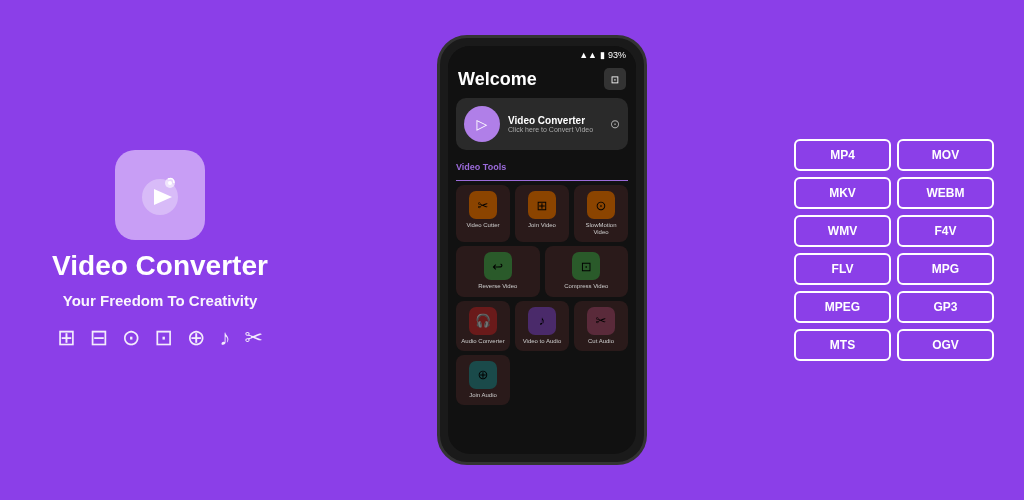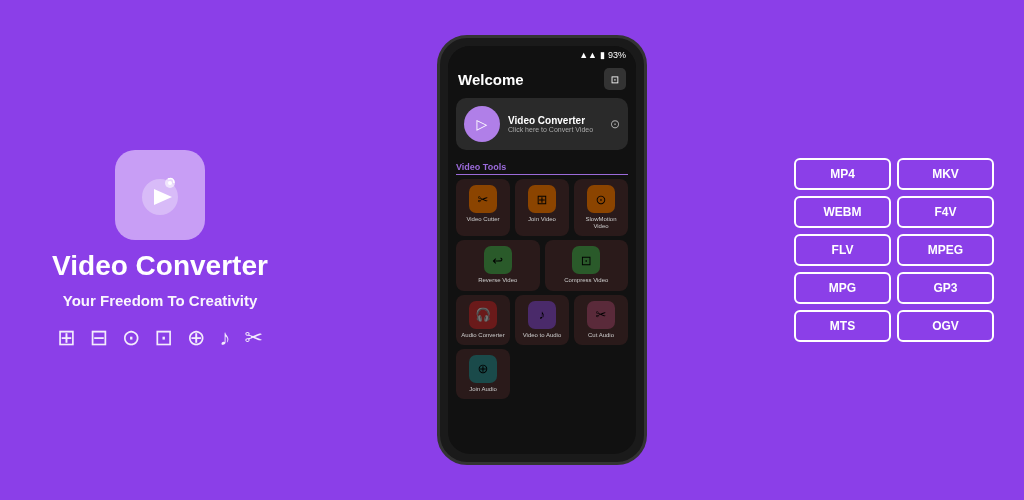--- a/index.html
+++ b/index.html
@@ -100,21 +100,21 @@
     }
     .phone-header {
       display: flex;
       justify-content: space-between;
       align-items: center;
       padding: 4px 10px 4px;
       background: #111;
     }
     .phone-header-title {
       color: white;
-      font-size: 15px;
+      font-size: 18px;
       font-weight: 700;
     }
     .header-icon {
       width: 22px;
       height: 22px;
       background: #333;
       border-radius: 5px;
       display: flex;
       align-items: center;
       justify-content: center;
@@ -149,21 +149,21 @@
       flex: 1;
       overflow-y: auto;
       padding: 4px 8px;
     }
     .section-title {
       color: #9B6BDA;
       font-size: 9px;
       font-weight: 700;
       margin: 4px 0;
       border-bottom: 1px solid #9B6BDA;
-      padding-bottom: 2px;
+      padding-bottom: 8px;
     }
     .tools-grid {
       display: grid;
       grid-template-columns: repeat(3, 1fr);
       gap: 5px;
       margin-bottom: 4px;
     }
     .tools-grid-2 {
       display: grid;
       grid-template-columns: repeat(2, 1fr);
@@ -329,22 +329,24 @@
             <div class="tool-label">Join Audio</div>
           </div>
         </div>
       </div>
     </div>
   </div>
 </div>
 
 <div class="right-section">
 <button class="format-btn">MP4</button>
+    <button class="format-btn">MOV</button>
     <button class="format-btn">MKV</button>
     <button class="format-btn">WEBM</button>
+    <button class="format-btn">WMV</button>
     <button class="format-btn">F4V</button>
     <button class="format-btn">FLV</button>
+    <button class="format-btn">MPG</button>
     <button class="format-btn">MPEG</button>
-    <button class="format-btn">MPG</button>
     <button class="format-btn">GP3</button>
     <button class="format-btn">MTS</button>
     <button class="format-btn">OGV</button>
   </div>
 
 </body></html>

